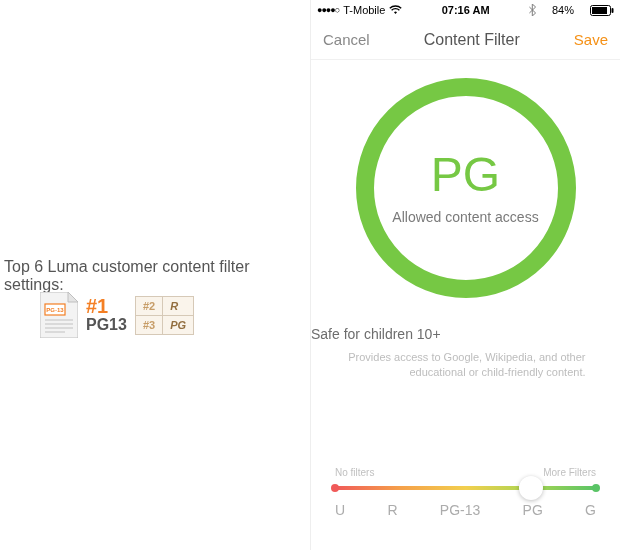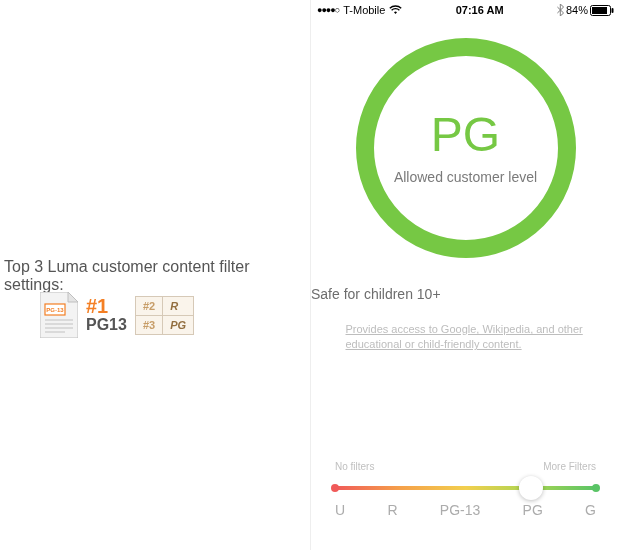--- a/index.html
+++ b/index.html
@@ -97,21 +97,21 @@
     justify-content: space-between;
     padding: 0 6px;
     font-size: 11px;
     color: #000;
     font-weight: 500;
   }
   .status-left { display: flex; align-items: center; gap: 4px; }
   .status-left .dots { letter-spacing: -1px; font-size: 9px; }
   .status-left .wifi svg { display: block; }
   .status-center { font-weight: 600; }
-  .status-right { display: flex; align-items: center; gap: 2px; }
+  .status-right { display: flex; align-items: center; gap: 16px; }
   .status-right .bt svg { display: block; }
   .status-right .batt svg { display: block; }
 
   .nav-bar {
     height: 40px;
     display: flex;
     align-items: center;
     justify-content: space-between;
     padding: 0 12px;
     border-bottom: 1px solid #f0f0f0;
@@ -149,41 +149,40 @@
   }
 
   .safe-line {
     text-align: left;
     margin-top: 28px;
     font-size: 14px;
     color: #6d6d6d;
     font-weight: 500;
   }
   .desc-line {
-    text-align: left;
-    margin: 20px auto 0;
+    text-align: right;
+    margin: 8px auto 0;
     width: 240px;
     font-size: 11px;
     line-height: 1.4;
     color: #bdbdbd;
-    text-decoration: underline;
   }
 
   .slider-area {
     position: absolute;
     bottom: 32px;
     left: 24px;
     right: 24px;
   }
   .slider-labels-top {
     display: flex;
     justify-content: space-between;
     font-size: 10px;
     color: #c0c0c0;
-    margin-bottom: 14px;
+    margin-bottom: 8px;
     align-items: center;
   }
   .slider-track {
     position: relative;
     height: 4px;
     border-radius: 2px;
     background: linear-gradient(to right, #f05a59 0%, #f5a04a 25%, #f2cf4e 50%, #a9d552 75%, #5ac466 100%);
   }
   .slider-track .end-dot {
     position: absolute;
@@ -210,21 +209,21 @@
     margin-top: 12px;
     font-size: 14px;
     color: #acacac;
     font-weight: 400;
   }
 </style>
 </head>
 <body>
 
 <div class="left">
-  <div class="left-title">Top 3 Luma customer content filter settings:</div>
+  <div class="left-title">Top 6 Luma customer content filter settings:</div>
 
   <div class="infographic">
     <div class="doc-icon">
       <svg width="38" height="46" viewBox="0 0 38 46">
         <polygon points="0,0 28,0 38,10 38,46 0,46" fill="#f3f3f3" stroke="#bfbfbf" stroke-width="1"></polygon>
         <polygon points="28,0 38,10 28,10" fill="#e4e4e4" stroke="#bfbfbf" stroke-width="1"></polygon>
         <rect x="5" y="12" width="20" height="11" fill="#ffffff" stroke="#f47f24" stroke-width="1.2"></rect>
         <text x="15" y="20" font-size="6" fill="#f47f24" font-weight="700" text-anchor="middle">PG-13</text>
         <line x1="5" y1="28" x2="33" y2="28" stroke="#c9c9c9" stroke-width="1.2"></line>
         <line x1="5" y1="32" x2="33" y2="32" stroke="#c9c9c9" stroke-width="1.2"></line>
@@ -278,25 +277,30 @@
       <span class="batt">
         <svg width="24" height="11" viewBox="0 0 24 11">
           <rect x="0.5" y="0.5" width="20" height="10" rx="2" fill="none" stroke="#000" stroke-width="1"></rect>
           <rect x="21.5" y="3" width="2" height="5" rx="1" fill="#000"></rect>
           <rect x="2" y="2" width="15" height="7" fill="#000"></rect>
         </svg>
       </span>
     </div>
   </div>
 
+  <div class="nav-bar">
+    <div class="nav-cancel">Cancel</div>
+    <div class="nav-title">Content Filter</div>
+    <div class="nav-save">Save</div>
+  </div>
 
   <div class="dial-wrap">
     <div class="dial-ring">
       <div class="dial-rating">PG</div>
-      <div class="dial-caption">Allowed customer level</div>
+      <div class="dial-caption">Allowed content access</div>
     </div>
   </div>
 
   <div class="safe-line">Safe for children 10+</div>
   <div class="desc-line">Provides access to Google, Wikipedia, and other educational or child-friendly content.</div>
 
   <div class="slider-area">
     <div class="slider-labels-top">
       <span>No filters</span>
       <span>More Filters</span>

